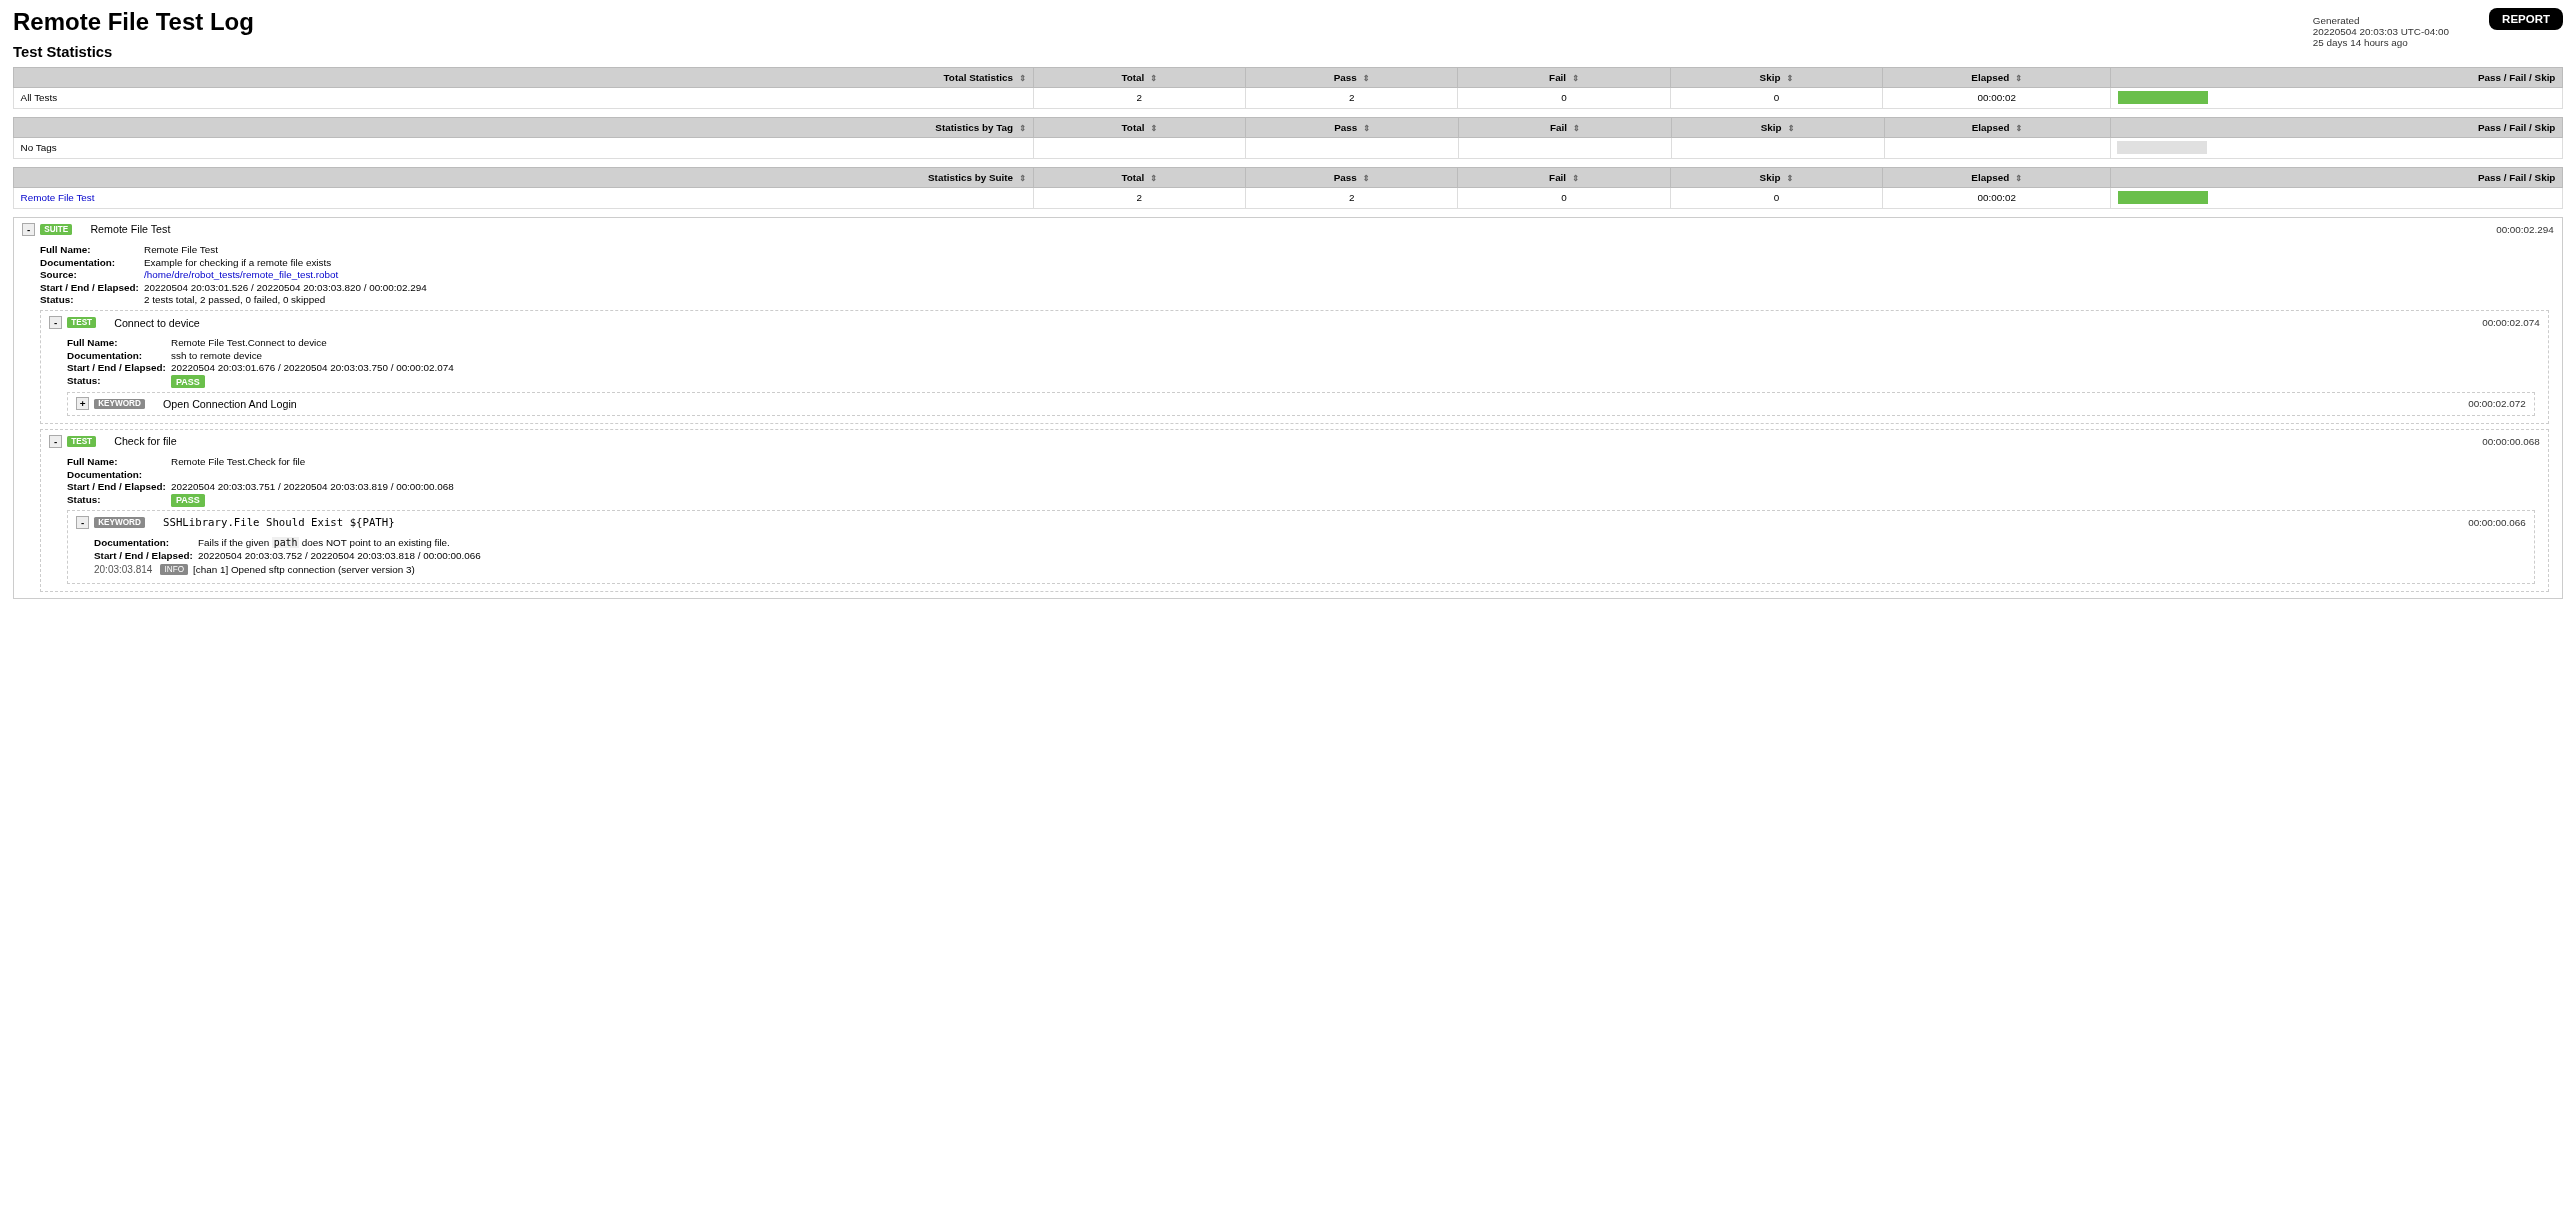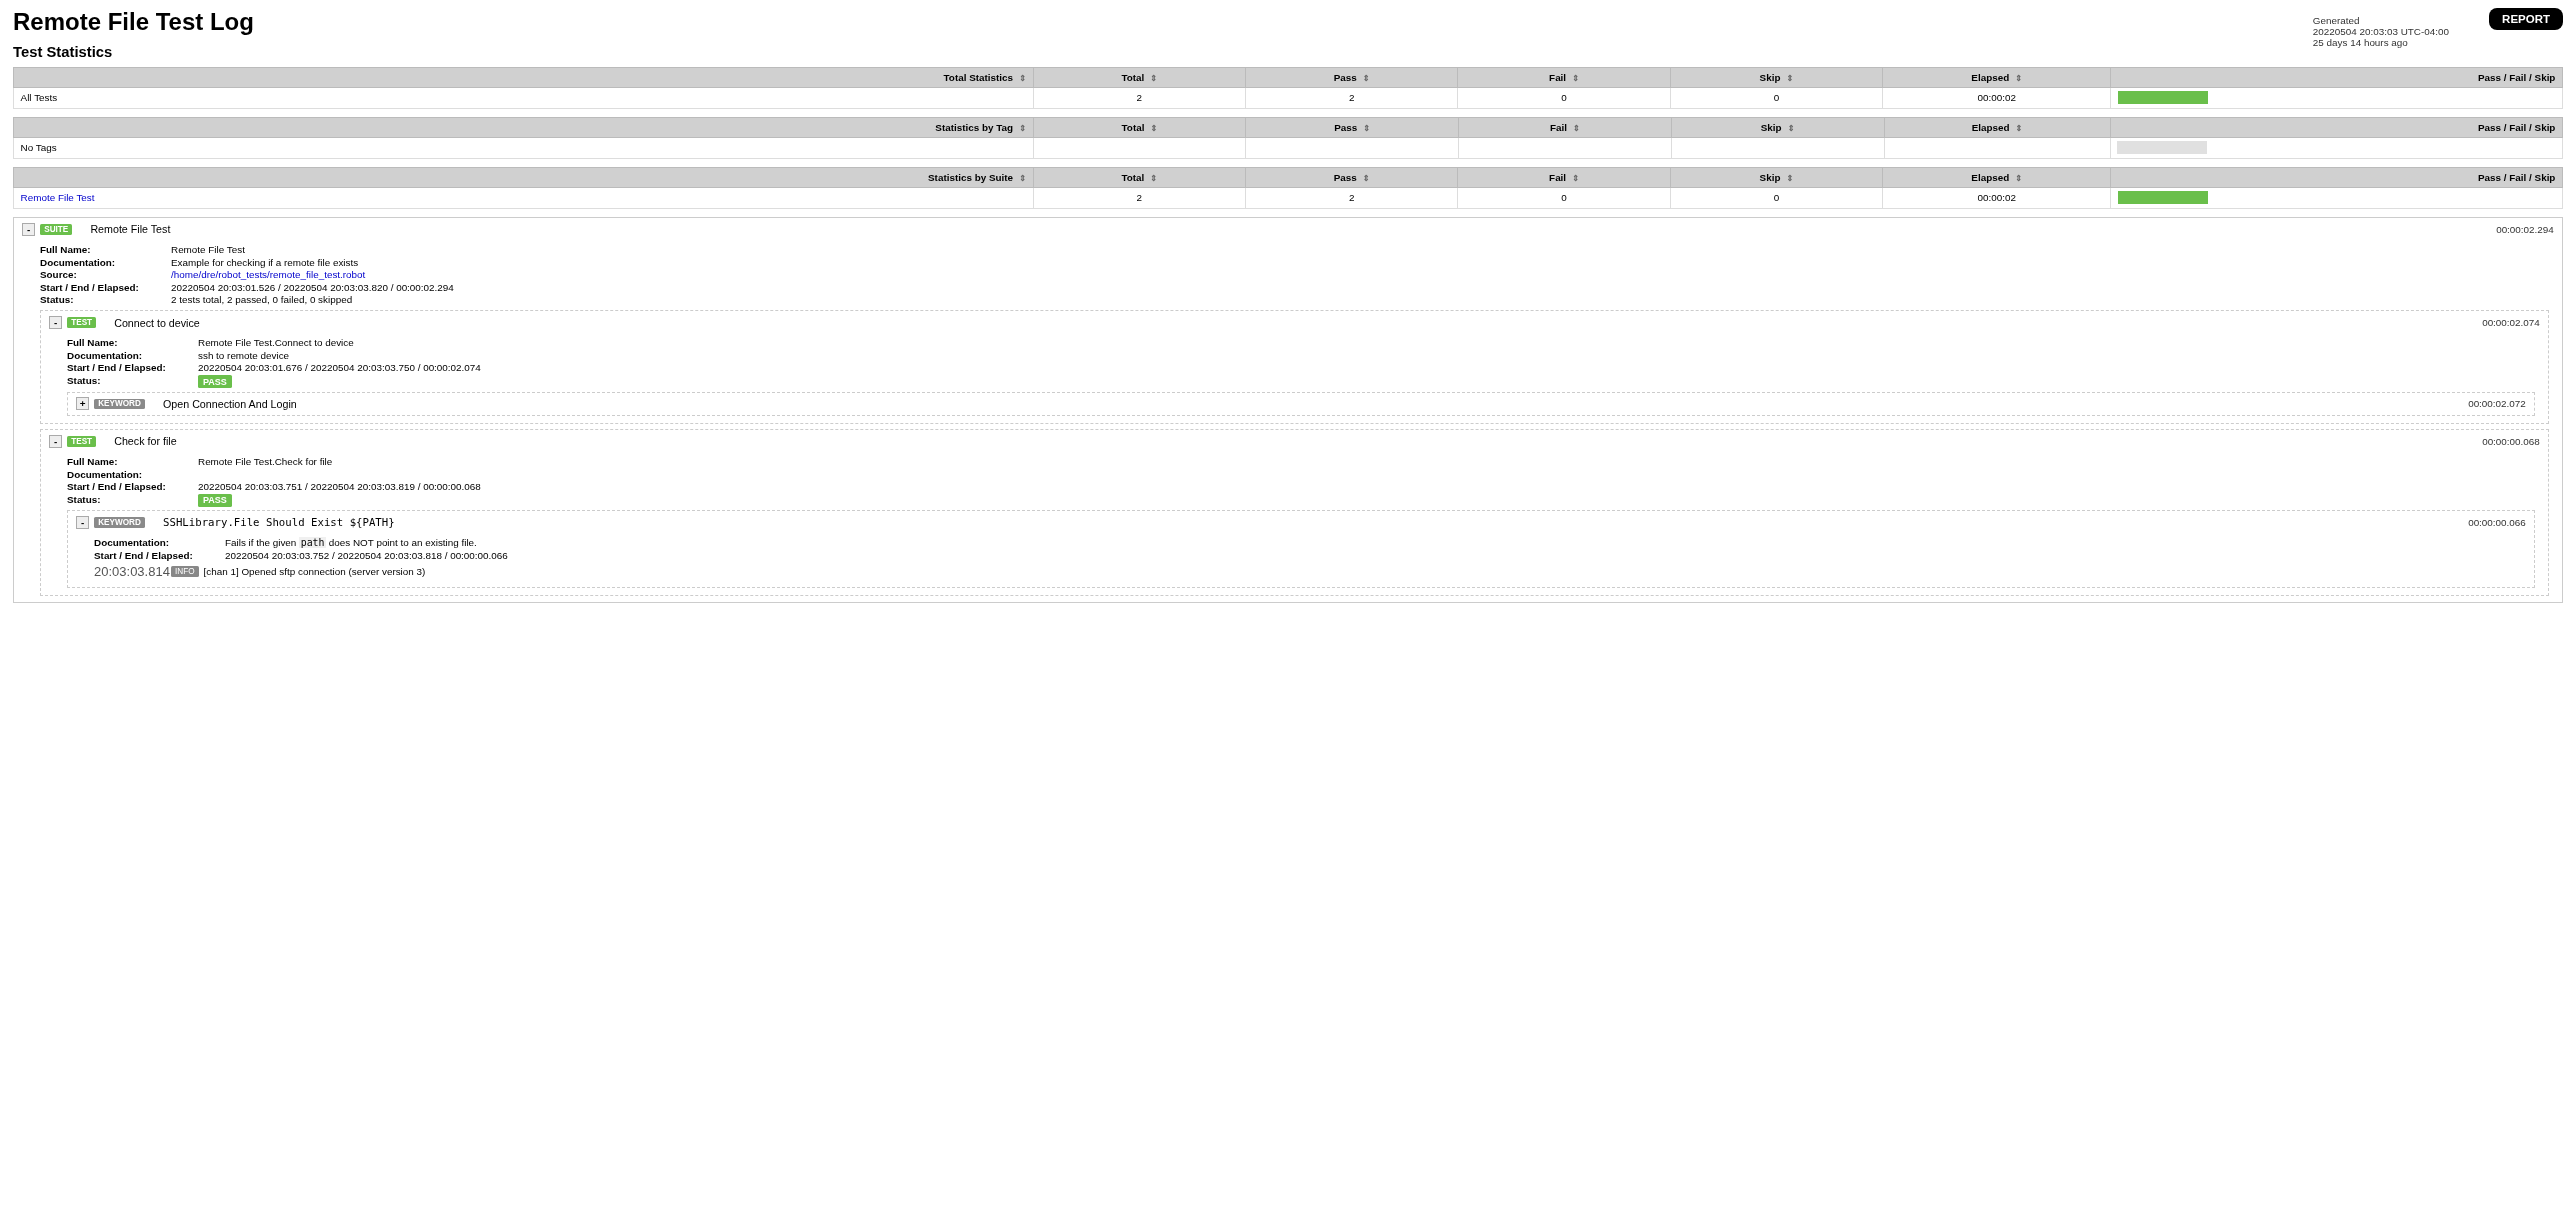--- a/index.html
+++ b/index.html
@@ -162,21 +162,21 @@
     .exec-block-body {
       padding: 3.3px 13px 6.6px 26px;
       background: #fff;
     }
     .exec-block-body .info-row {
       display: flex;
       margin-bottom: 1.6px;
     }
     .exec-block-body .info-label {
       font-weight: bold;
-      width: 131px;
+      width: 104px;
       flex-shrink: 0;
       font-size: 9.9px;
     }
     .exec-block-body .info-value {
       font-size: 9.9px;
     }
     .info-value a {
       color: #0000cc;
       text-decoration: none;
     }
@@ -185,22 +185,22 @@
       margin-top: 3.3px;
     }
     .log-entry {
       display: flex;
       align-items: center;
       padding: 1.6px 0;
       font-size: 9.9px;
     }
     .log-timestamp {
       color: #555;
-      margin-right: 1px;
-      font-size: 13px;
+      margin-right: 8px;
+      font-size: 10px;
     }
     .sshlibrary-kw {
       font-family: monospace;
     }
     .code-inline {
       font-family: monospace;
       background: #f0f0f0;
       padding: 0 1.6px;
     }
   </style>

